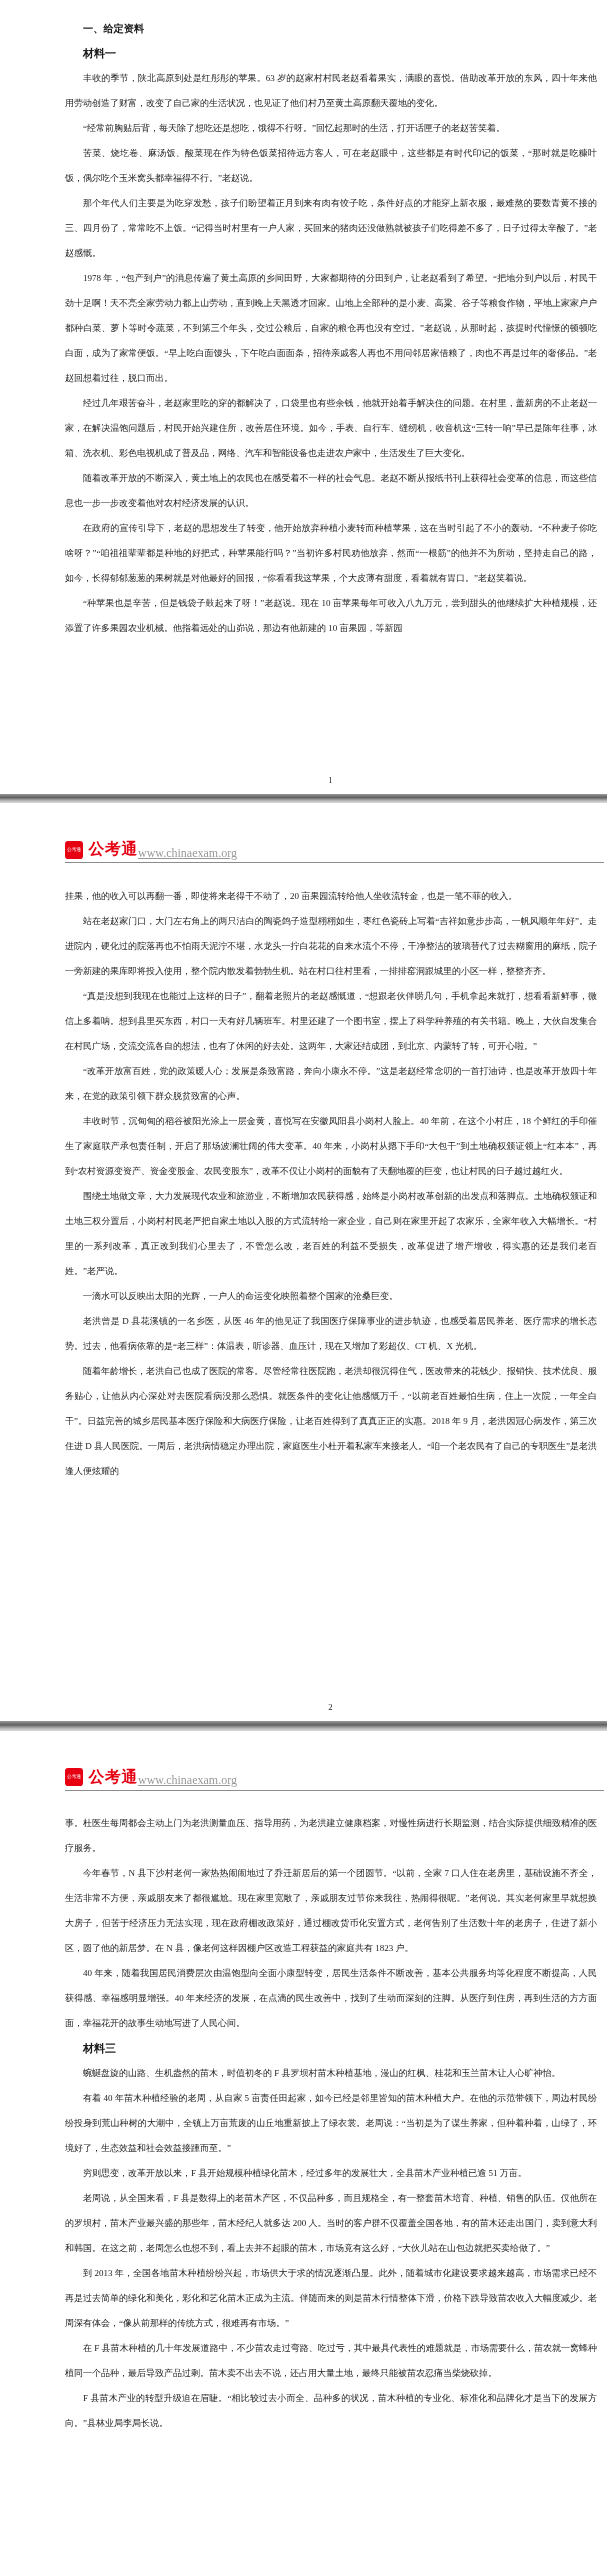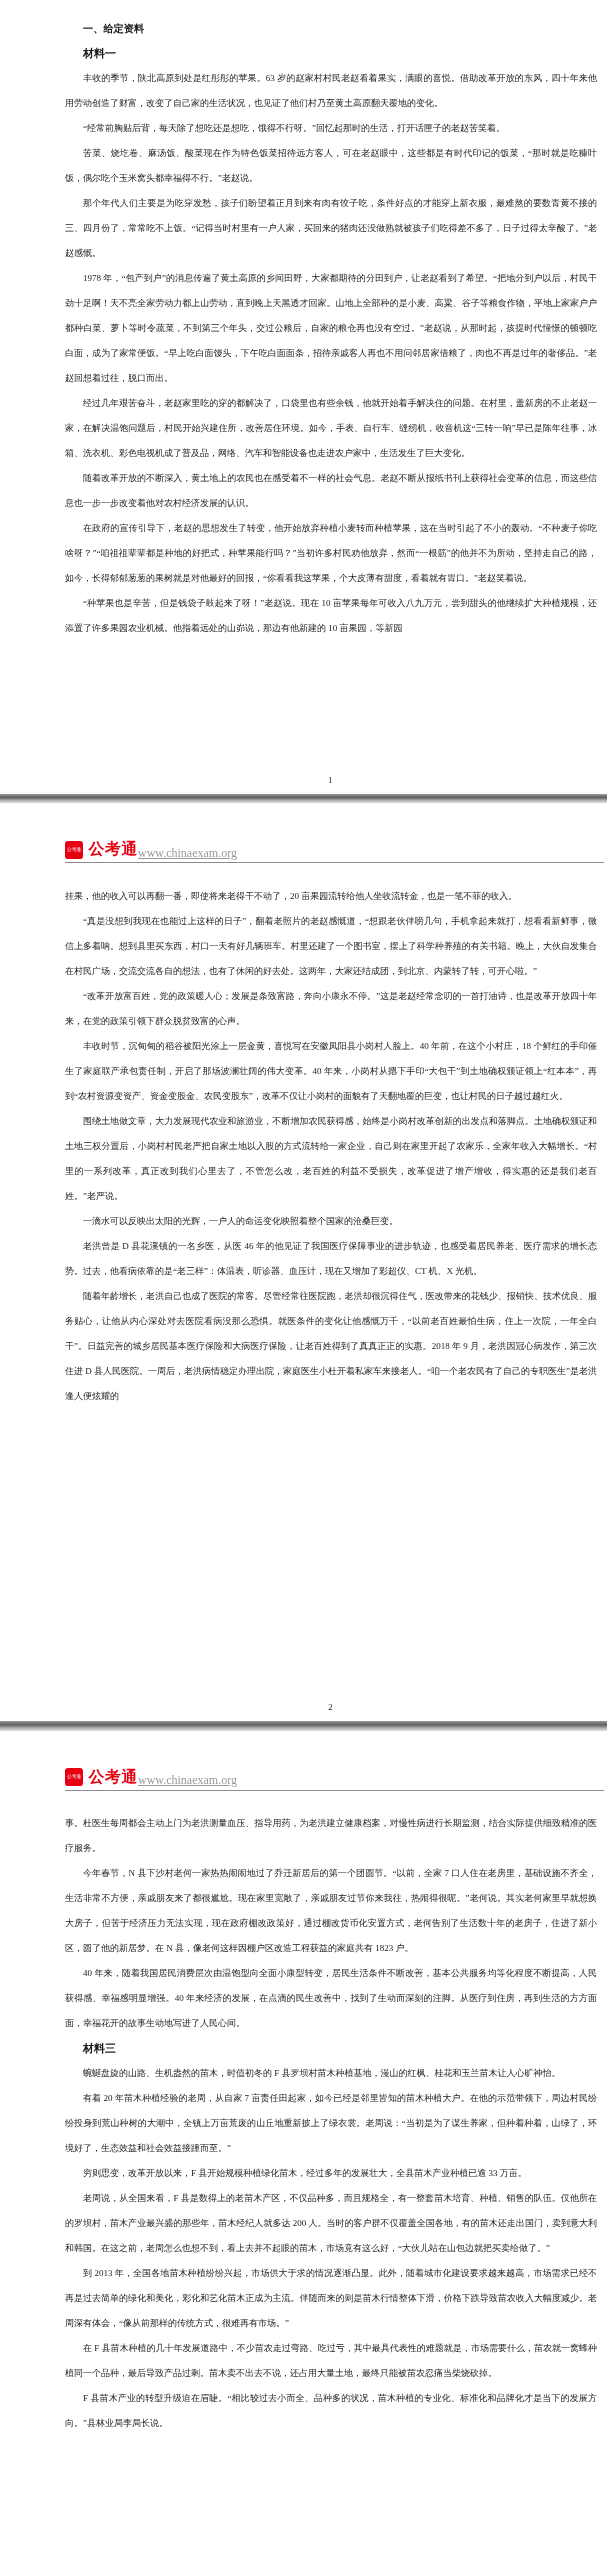--- a/index.html
+++ b/index.html
@@ -52,20 +52,21 @@
     <div class="header-row">
       <div class="brand">
         <div class="logo-badge">公考通</div>
         <div class="logo-name">公考通</div>
       </div>
       <a class="site-url" href="#">www.chinaexam.org</a>
     </div>
   </div>
   <div class="content after-header">
     <p class="para cont">挂果，他的收入可以再翻一番，即使将来老得干不动了，20 亩果园流转给他人坐收流转金，也是一笔不菲的收入。</p>
+    <p class="para">站在老赵家门口，大门左右角上的两只洁白的陶瓷鸽子造型栩栩如生，枣红色瓷砖上写着“吉祥如意步步高，一帆风顺年年好”。走进院内，硬化过的院落再也不怕雨天泥泞不堪，水龙头一拧白花花的自来水流个不停，干净整洁的玻璃替代了过去糊窗用的麻纸，院子一旁新建的果库即将投入使用，整个院内散发着勃勃生机。站在村口往村里看，一排排窑洞跟城里的小区一样，整整齐齐。</p>
     <p class="para">“真是没想到我现在也能过上这样的日子”，翻着老照片的老赵感慨道，“想跟老伙伴唠几句，手机拿起来就打，想看看新鲜事，微信上多着呐。想到县里买东西，村口一天有好几辆班车。村里还建了一个图书室，摆上了科学种养殖的有关书籍。晚上，大伙自发集合在村民广场，交流交流各自的想法，也有了休闲的好去处。这两年，大家还结成团，到北京、内蒙转了转，可开心啦。”</p>
     <p class="para">“改革开放富百姓，党的政策暖人心；发展是条致富路，奔向小康永不停。”这是老赵经常念叨的一首打油诗，也是改革开放四十年来，在党的政策引领下群众脱贫致富的心声。</p>
     <p class="para">丰收时节，沉甸甸的稻谷被阳光涂上一层金黄，喜悦写在安徽凤阳县小岗村人脸上。40 年前，在这个小村庄，18 个鲜红的手印催生了家庭联产承包责任制，开启了那场波澜壮阔的伟大变革。40 年来，小岗村从摁下手印“大包干”到土地确权颁证领上“红本本”，再到“农村资源变资产、资金变股金、农民变股东”，改革不仅让小岗村的面貌有了天翻地覆的巨变，也让村民的日子越过越红火。</p>
     <p class="para">围绕土地做文章，大力发展现代农业和旅游业，不断增加农民获得感，始终是小岗村改革创新的出发点和落脚点。土地确权颁证和土地三权分置后，小岗村村民老严把自家土地以入股的方式流转给一家企业，自己则在家里开起了农家乐，全家年收入大幅增长。“村里的一系列改革，真正改到我们心里去了，不管怎么改，老百姓的利益不受损失，改革促进了增产增收，得实惠的还是我们老百姓。”老严说。</p>
     <p class="para">一滴水可以反映出太阳的光辉，一户人的命运变化映照着整个国家的沧桑巨变。</p>
     <p class="para">老洪曾是 D 县花溪镇的一名乡医，从医 46 年的他见证了我国医疗保障事业的进步轨迹，也感受着居民养老、医疗需求的增长态势。过去，他看病依靠的是“老三样”：体温表，听诊器、血压计，现在又增加了彩超仪、CT 机、X 光机。</p>
     <p class="para">随着年龄增长，老洪自己也成了医院的常客。尽管经常往医院跑，老洪却很沉得住气，医改带来的花钱少、报销快、技术优良、服务贴心，让他从内心深处对去医院看病没那么恐惧。就医条件的变化让他感慨万千，“以前老百姓最怕生病，住上一次院，一年全白干”。日益完善的城乡居民基本医疗保险和大病医疗保险，让老百姓得到了真真正正的实惠。2018 年 9 月，老洪因冠心病发作，第三次住进 D 县人民医院。一周后，老洪病情稳定办理出院，家庭医生小杜开着私家车来接老人。“咱一个老农民有了自己的专职医生”是老洪逢人便炫耀的</p>
   </div>
   <div class="page-num">2</div>
 </div>
@@ -81,22 +82,22 @@
       </div>
       <a class="site-url" href="#">www.chinaexam.org</a>
     </div>
   </div>
   <div class="content after-header">
     <p class="para cont">事。杜医生每周都会主动上门为老洪测量血压、指导用药，为老洪建立健康档案，对慢性病进行长期监测，结合实际提供细致精准的医疗服务。</p>
     <p class="para">今年春节，N 县下沙村老何一家热热闹闹地过了乔迁新居后的第一个团圆节。“以前，全家 7 口人住在老房里，基础设施不齐全，生活非常不方便，亲戚朋友来了都很尴尬。现在家里宽敞了，亲戚朋友过节你来我往，热闹得很呢。”老何说。其实老何家里早就想换大房子，但苦于经济压力无法实现，现在政府棚改政策好，通过棚改货币化安置方式，老何告别了生活数十年的老房子，住进了新小区，圆了他的新居梦。在 N 县，像老何这样因棚户区改造工程获益的家庭共有 1823 户。</p>
     <p class="para">40 年来，随着我国居民消费层次由温饱型向全面小康型转变，居民生活条件不断改善，基本公共服务均等化程度不断提高，人民获得感、幸福感明显增强。40 年来经济的发展，在点滴的民生改善中，找到了生动而深刻的注脚。从医疗到住房，再到生活的方方面面，幸福花开的故事生动地写进了人民心间。</p>
     <h3 class="mat-title">材料三</h3>
     <p class="para">蜿蜒盘旋的山路、生机盎然的苗木，时值初冬的 F 县罗坝村苗木种植基地，漫山的红枫、桂花和玉兰苗木让人心旷神怡。</p>
-    <p class="para">有着 20 年苗木种植经验的老周，从自家 7 亩责任田起家，如今已经是邻里皆知的苗木种植大户。在他的示范带领下，周边村民纷纷投身到荒山种树的大潮中，全镇上万亩荒废的山丘地重新披上了绿衣裳。老周说：“当初是为了谋生养家，但种着种着，山绿了，环境好了，生态效益和社会效益接踵而至。”</p>
-    <p class="para">穷则思变，改革开放以来，F 县开始规模种植绿化苗木，经过多年的发展壮大，全县苗木产业种植已逾 33 万亩。</p>
+    <p class="para">有着 40 年苗木种植经验的老周，从自家 5 亩责任田起家，如今已经是邻里皆知的苗木种植大户。在他的示范带领下，周边村民纷纷投身到荒山种树的大潮中，全镇上万亩荒废的山丘地重新披上了绿衣裳。老周说：“当初是为了谋生养家，但种着种着，山绿了，环境好了，生态效益和社会效益接踵而至。”</p>
+    <p class="para">穷则思变，改革开放以来，F 县开始规模种植绿化苗木，经过多年的发展壮大，全县苗木产业种植已逾 51 万亩。</p>
     <p class="para">老周说，从全国来看，F 县是数得上的老苗木产区，不仅品种多，而且规格全，有一整套苗木培育、种植、销售的队伍。仅他所在的罗坝村，苗木产业最兴盛的那些年，苗木经纪人就多达 200 人。当时的客户群不仅覆盖全国各地，有的苗木还走出国门，卖到意大利和韩国。在这之前，老周怎么也想不到，看上去并不起眼的苗木，市场竟有这么好，“大伙儿站在山包边就把买卖给做了。”</p>
     <p class="para">到 2013 年，全国各地苗木种植纷纷兴起，市场供大于求的情况逐渐凸显。此外，随着城市化建设要求越来越高，市场需求已经不再是过去简单的绿化和美化，彩化和艺化苗木正成为主流。伴随而来的则是苗木行情整体下滑，价格下跌导致苗农收入大幅度减少。老周深有体会，“像从前那样的传统方式，很难再有市场。”</p>
     <p class="para">在 F 县苗木种植的几十年发展道路中，不少苗农走过弯路、吃过亏，其中最具代表性的难题就是，市场需要什么，苗农就一窝蜂种植同一个品种，最后导致产品过剩。苗木卖不出去不说，还占用大量土地，最终只能被苗农忍痛当柴烧砍掉。</p>
     <p class="para">F 县苗木产业的转型升级迫在眉睫。“相比较过去小而全、品种多的状况，苗木种植的专业化、标准化和品牌化才是当下的发展方向。”县林业局李局长说。</p>
   </div>
 
 </div>
 
 
 </body></html>

